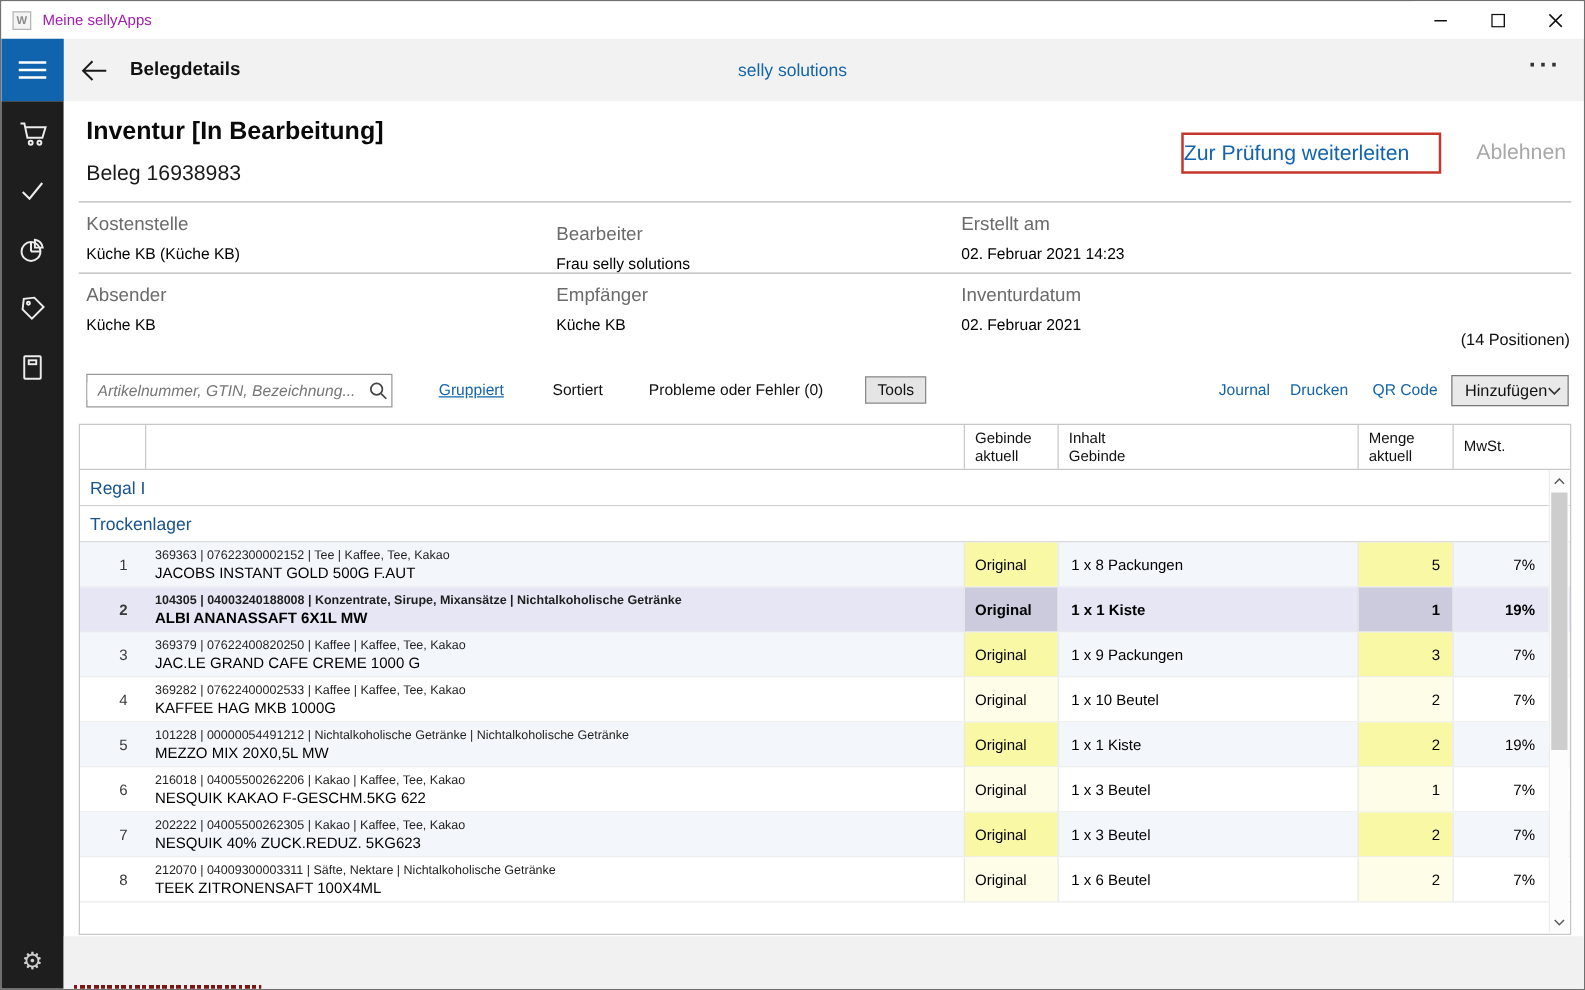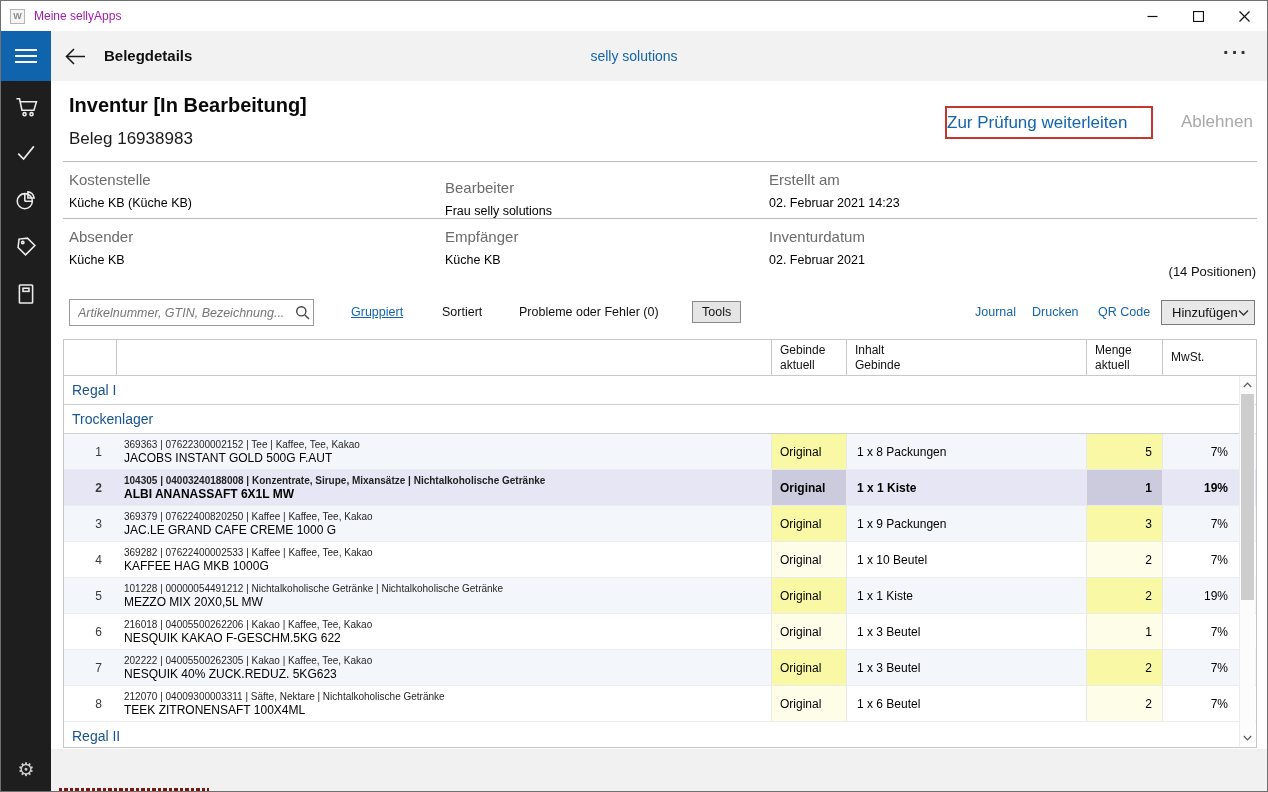--- a/index.html
+++ b/index.html
@@ -370,21 +370,20 @@
         <div class="cell c-desc">
             <span class="meta-line">212070 | 04009300003311 | Säfte, Nektare | Nichtalkoholische Getränke</span>
             <span class="name-line">TEEK ZITRONENSAFT 100X4ML</span>
           </div>
         <div class="cell c-geb">Original</div>
         <div class="cell c-inh">1 x 6 Beutel</div>
         <div class="cell c-men">2</div>
         <div class="cell c-mwst">7%</div>
       </div>
 
-      <div class="group-clipped">Regal II</div>
 
       <div class="vscroll">
         <div class="vs-arrow vs-up">
           <span>
               <svg width="9" height="6" viewBox="0 0 9 6" fill="none" stroke="#5a5a5a" stroke-width="1.2">
                 <path d="M0.8 5L4.5 1.2L8.2 5"></path>
               </svg>
             </span>
         </div>
         <div class="vs-thumb"></div>

